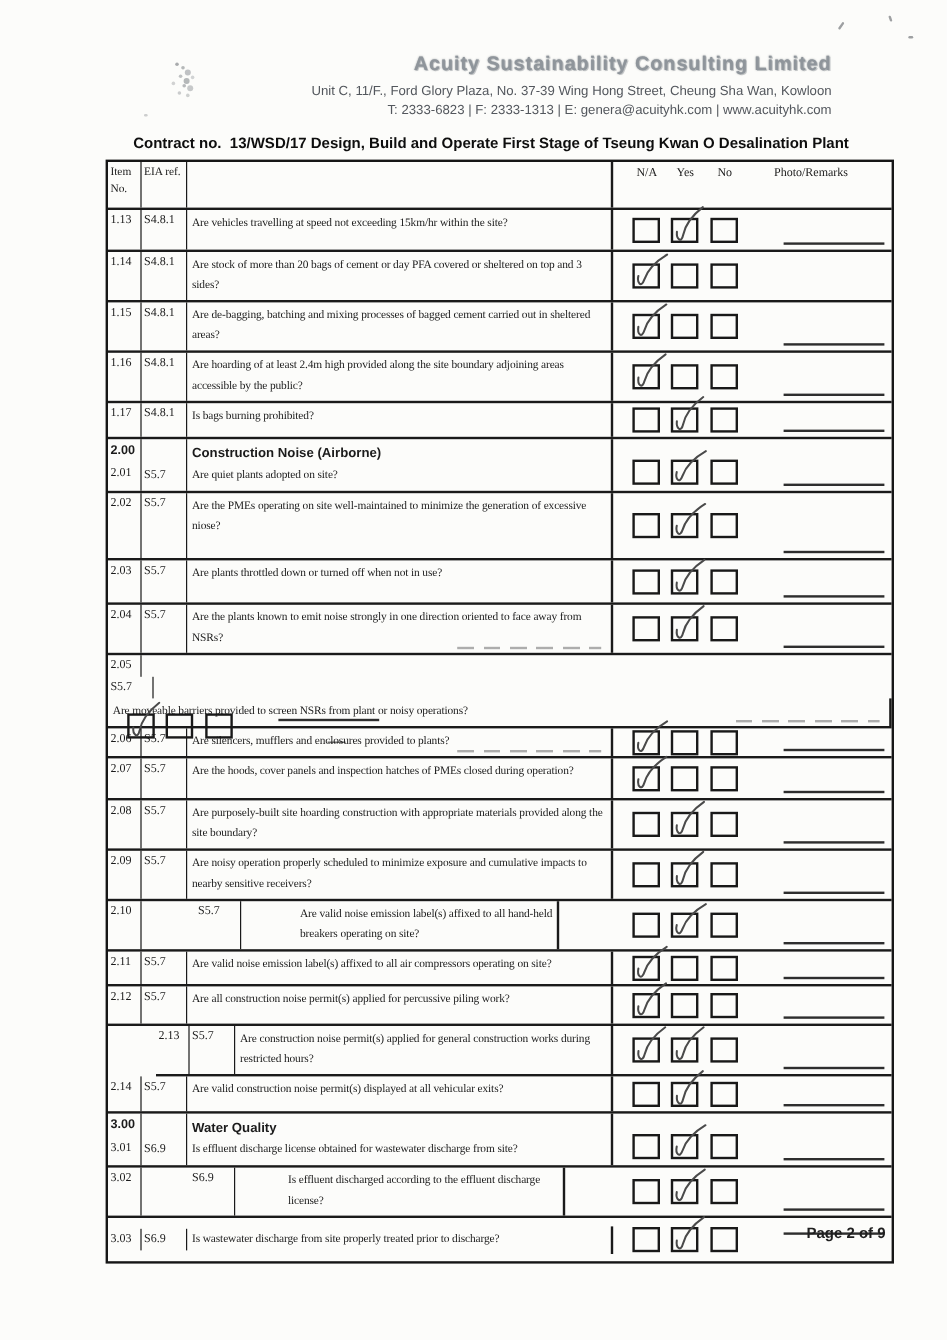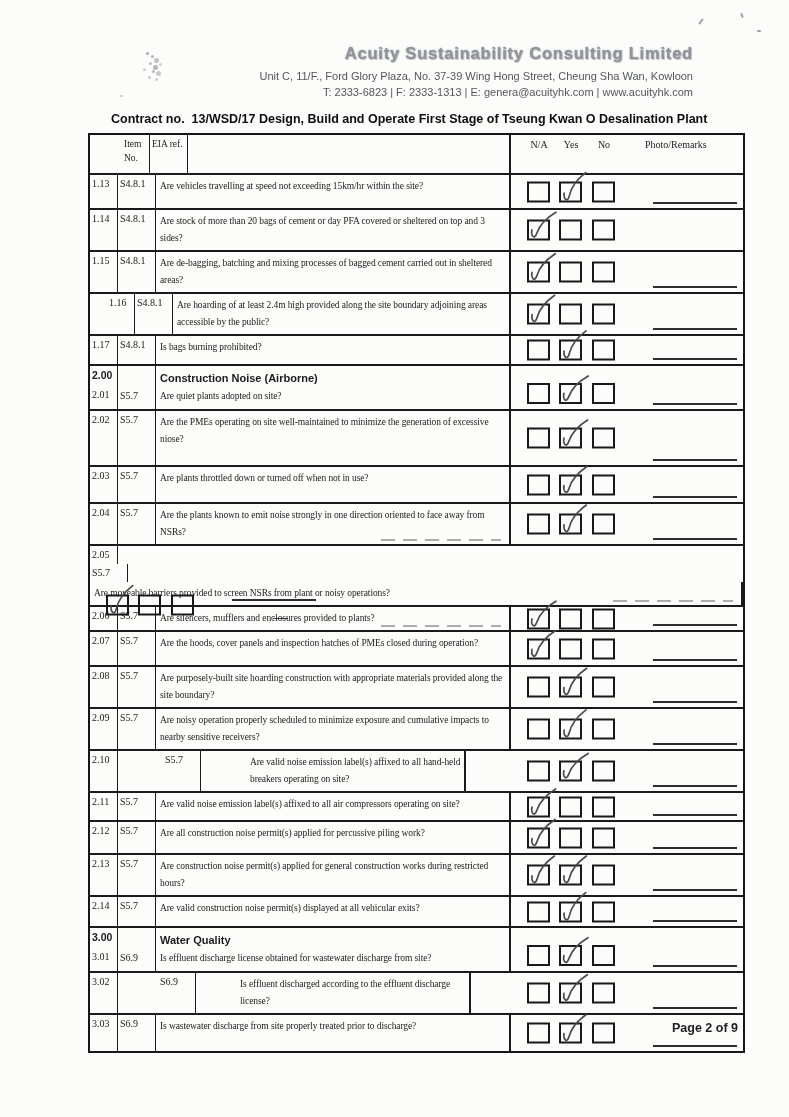--- a/index.html
+++ b/index.html
@@ -99,21 +99,21 @@
     position:absolute; top:13px; right:34px; width:15px;
     border-top:1.8px solid #4a4a4a;
   }
   .stray-dashes{
     position:absolute; right:8px; bottom:3px; width:120px; height:2px;
     background:repeating-linear-gradient(90deg,#8b8b8b 0 14px, transparent 14px 22px);
     opacity:.7;
   }
 
   
-  .thead{ min-height:40px;padding-left:32px; }
+  .thead{ min-height:40px; }
   .thead .c-item,.thead .c-ref{ font-size:9.5px; }
   .hl{ position:absolute; top:4px; font-size:10px; text-align:center; }
   .hl-na{ left:6px; width:44px; }
   .hl-yes{ left:38px; width:44px; }
   .hl-no{ left:72px; width:42px; }
   .hl-rem{ left:134px; width:95px; text-align:left; }
 
   .page-footer{
     position:absolute; top:1021px; left:672px;
     font-family:"Liberation Sans", sans-serif;
@@ -224,21 +224,21 @@
               <svg class="tick" viewBox="0 0 30 28" style="transform: rotate(1deg);">
                 <path d="M5 15 C4 21 8 25 10 18 C12.5 9 19 2 28 -4"></path>
               </svg>
             </span>
       <span class="cb cb-yes"></span>
       <span class="cb cb-no"></span>
 
       <span class="remark-line"></span>
     </div>
   </div>
-        <div class="trow" style="min-height: 37px; padding-left: 17px;">
+        <div class="trow" style="min-height: 37px;">
     <div class="c-item">
 
       <span class="item-no">1.16</span>
     </div>
     <div class="c-ref">
       <span class="ref-no">S4.8.1</span>
     </div>
     <div class="c-q">
 
       <div class="q-text">Are hoarding of at least 2.4m high provided along the site boundary adjoining areas accessible by the public?</div>
@@ -574,21 +574,21 @@
               <svg class="tick" viewBox="0 0 30 28" style="transform: rotate(0deg);">
                 <path d="M5 15 C4 21 8 25 10 18 C12.5 9 19 2 28 -4"></path>
               </svg>
             </span>
       <span class="cb cb-yes"></span>
       <span class="cb cb-no"></span>
 
       <span class="remark-line"></span>
     </div>
   </div>
-        <div class="trow" style="min-height: 36px;">
+        <div class="trow" style="min-height: 36px; margin-left: 40px;">
     <div class="c-item">
 
       <span class="item-no">2.13</span>
     </div>
     <div class="c-ref">
       <span class="ref-no">S5.7</span>
     </div>
     <div class="c-q">
 
       <div class="q-text">Are construction noise permit(s) applied for general construction works during restricted hours?</div>
@@ -678,21 +678,21 @@
       <span class="cb cb-yes">
               <svg class="tick" viewBox="0 0 30 28" style="transform: rotate(1deg);">
                 <path d="M5 15 C4 21 8 25 10 18 C12.5 9 19 2 28 -4"></path>
               </svg>
             </span>
       <span class="cb cb-no"></span>
 
       <span class="remark-line"></span>
     </div>
   </div>
-        <div class="trow" style="min-height: 36px;">
+        <div class="trow" style="min-height: 36px; align-items: center;">
     <div class="c-item">
 
       <span class="item-no">3.03</span>
     </div>
     <div class="c-ref">
       <span class="ref-no">S6.9</span>
     </div>
     <div class="c-q">
 
       <div class="q-text">Is wastewater discharge from site properly treated prior to discharge?</div>

